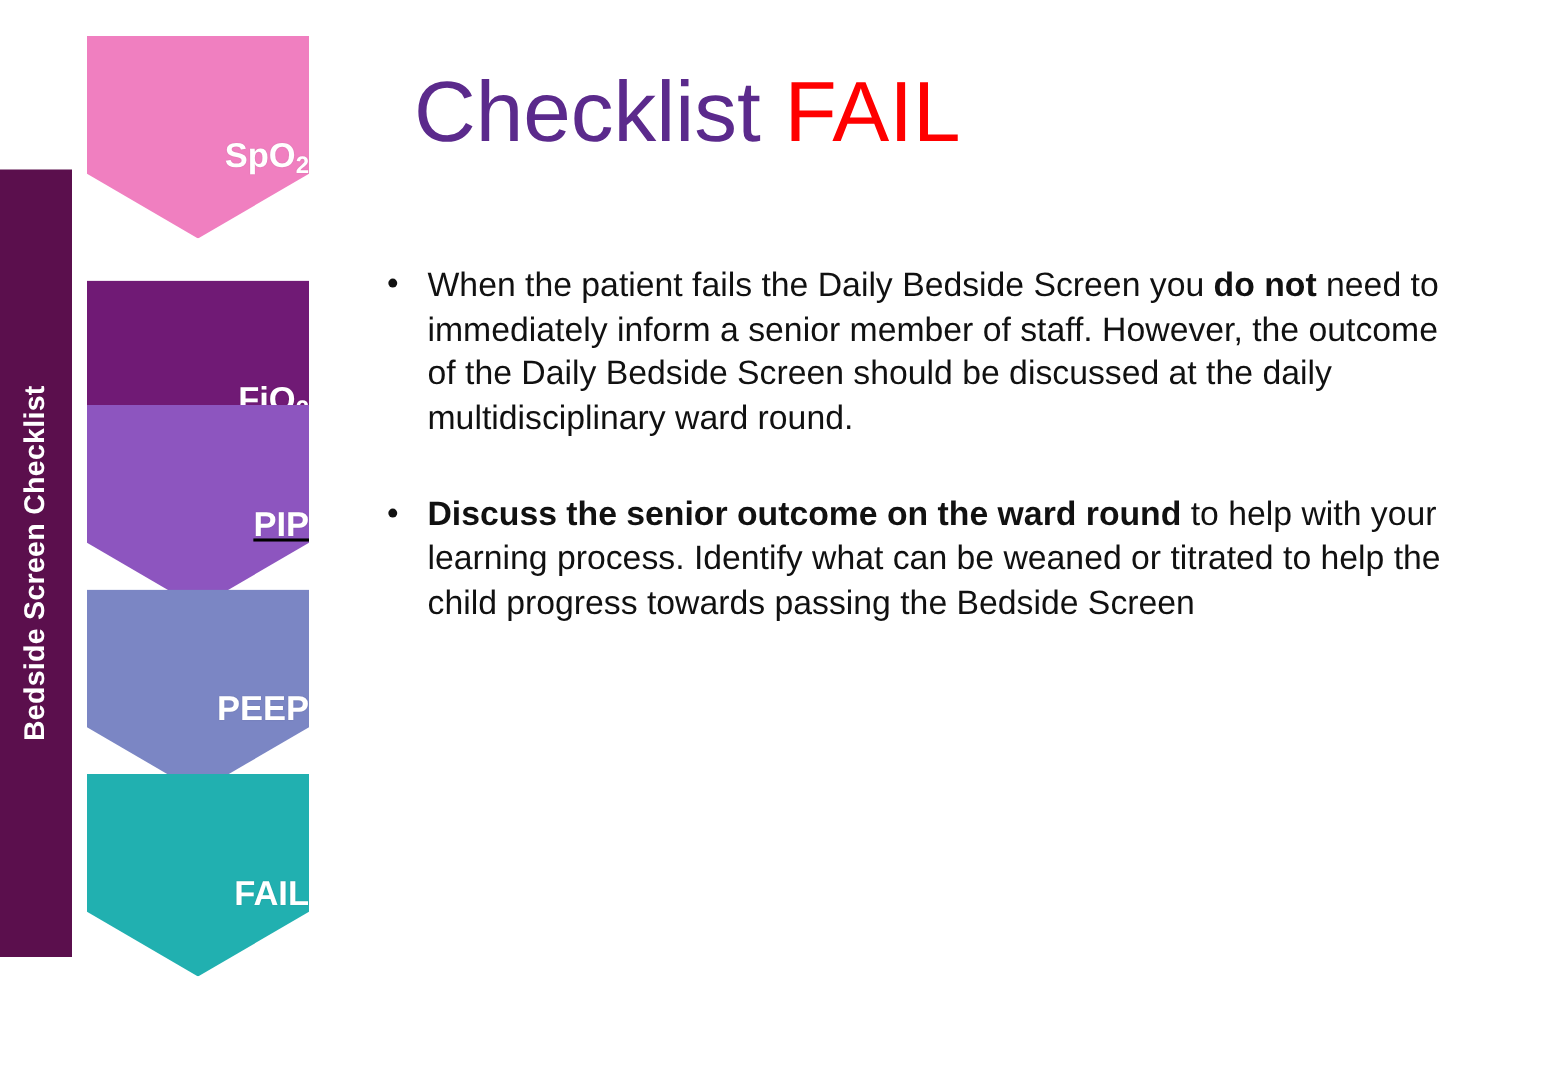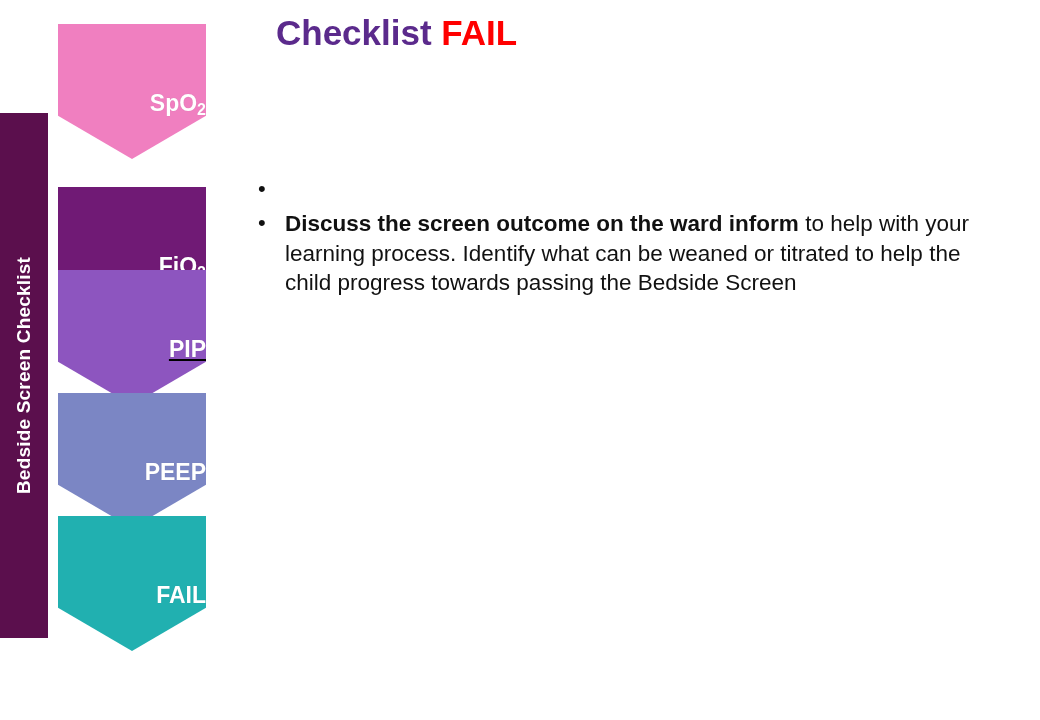--- a/index.html
+++ b/index.html
@@ -80,23 +80,23 @@
   #chev-0 { top: 0px;   background: #f07fc0; }
   #chev-1 { top: 123px; background: #d958d4; }
   #chev-2 { top: 246px; background: #8d55bf; text-decoration: underline; }
   #chev-3 { top: 369px; background: #7b86c4; }
   #chev-4 { top: 492px; background: #21b0b0; }
 
   
   #title {
     position: absolute;
     left: 276px;
-    top: 14px;
-    font-size: 35px;
-    font-weight: bold;
+    top: 44px;
+    font-size: 57px;
+    font-weight: normal;
     line-height: 1.1;
     white-space: nowrap;
   }
   #title .t-main { color: #5b2a8c; }
   #title .t-accent { color: #ff0000; }
 
   
   #bullets {
     position: absolute;
     left: 252px;
@@ -146,18 +146,19 @@
   </div>
 </div>
 
 <div id="title">
   <span class="t-main" style="color: rgb(91, 42, 140);">Checklist </span><span class="t-accent" style="color: rgb(255, 0, 0);">FAIL</span>
 </div>
 
 <div id="bullets">
   <div class="bullet">
     <span class="dot">•</span>
+    <span>When the patient fails the Daily Bedside Screen you <b>do not</b> need to immediately inform a senior member of staff. However, the outcome of the Daily Bedside Screen should be discussed at the daily multidisciplinary ward round.</span>
   </div>
   <div class="bullet">
     <span class="dot">•</span>
-    <span><b>Discuss the screen outcome on the ward inform</b> to help with your learning process. Identify what can be weaned or titrated to help the child progress towards passing the Bedside Screen</span>
+    <span><b>Discuss the senior outcome on the ward round</b> to help with your learning process. Identify what can be weaned or titrated to help the child progress towards passing the Bedside Screen</span>
   </div>
 </div>
 
 </body></html>

